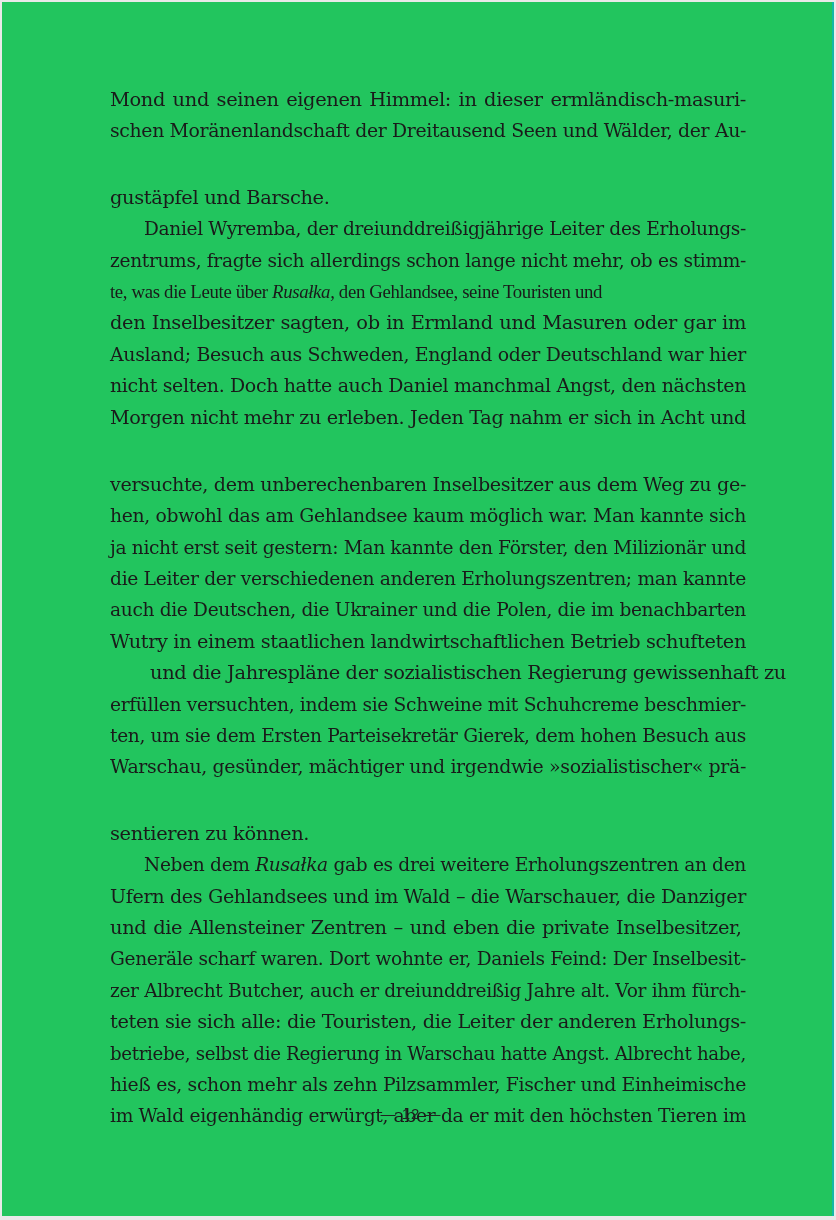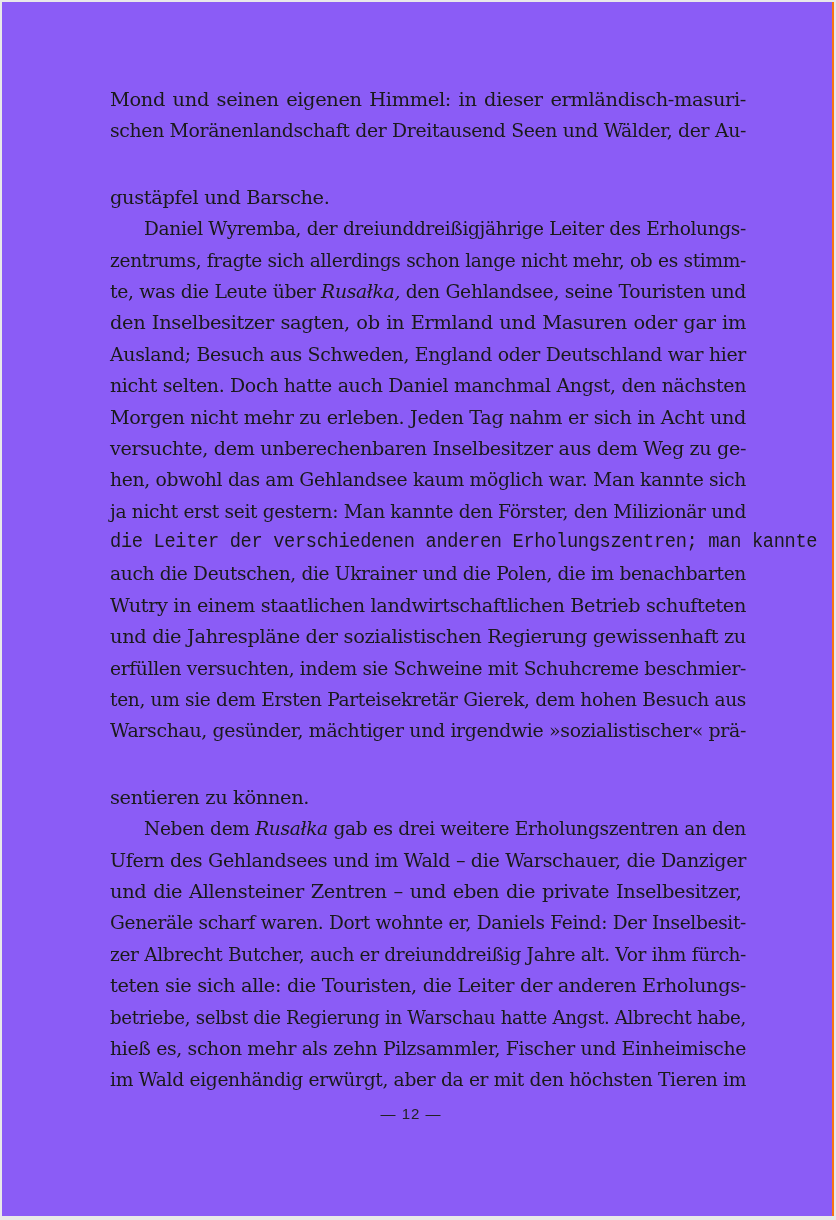--- a/index.html
+++ b/index.html
@@ -4,22 +4,22 @@
 <style>
   html, body { margin: 0; padding: 0; }
   body {
     width: 836px; height: 1220px; overflow: hidden;
     background: #e9e9e9;
     position: relative;
   }
   .page {
     position: absolute;
     left: 2px; top: 2px; width: 830px; height: 1214px;
-    background: #8b5cf6;
-    border-right: 2px solid #f97316;
+    background: #22c55e;
+    border-right: 2px solid #14b8a6;
   }
   .text {
     position: absolute;
     left: 108px; top: 82px; width: 636px;
     font-family: "DejaVu Serif", "Liberation Serif", serif;
     font-size: 19.4px;
     line-height: 31.4px;
     color: #1a1a1a;
     letter-spacing: -0.35px;
   }
@@ -49,32 +49,32 @@
 <div class="page">
   <div class="text" id="text">
       <div>
         <span class="line" style="text-align: left; text-align-last: left;"><span style="white-space: pre; display: inline-block; word-spacing: 1.77902px;">Mond und seinen eigenen Himmel: in dieser ermländisch-masuri-</span></span>
         <span class="line" style="text-align: left; text-align-last: left;"><span style="white-space: pre; display: inline-block; transform-origin: left center; transform: scaleX(0.97127);">schen Moränenlandschaft der Dreitausend Seen und Wälder, der Au-</span></span>
         <span class="line last" style="text-align: left; text-align-last: left;"><span style="white-space: pre; display: inline-block;">gustäpfel und Barsche.</span></span>
       </div>
       <div>
         <span class="line indent" style="text-align: left; text-align-last: left;"><span style="white-space: pre; display: inline-block; transform-origin: left center; transform: scaleX(0.957075);">Daniel Wyremba, der dreiunddreißigjährige Leiter des Erholungs-</span></span>
         <span class="line" style="text-align: left; text-align-last: left;"><span style="white-space: pre; display: inline-block; transform-origin: left center; transform: scaleX(0.959344);">zentrums, fragte sich allerdings schon lange nicht mehr, ob es stimm-</span></span>
-        <span class="line" style="text-align: left; text-align-last: left;"><span style="white-space: pre; display: inline-block; transform-origin: left center; transform: scaleX(0.967668);"><span style="white-space: pre;">te, was die Leute über </span><i style="white-space: pre;">Rusałka,</i><span style="white-space: pre;"> den Gehlandsee, seine Touristen und</span></span></span>
+        <span class="line" style="text-align: left; text-align-last: left; font-family: Liberation Serif, serif;"><span style="white-space: pre; display: inline-block; transform-origin: left center; transform: scaleX(0.967668);"><span style="white-space: pre;">te, was die Leute über </span><i style="white-space: pre;">Rusałka,</i><span style="white-space: pre;"> den Gehlandsee, seine Touristen und</span></span></span>
         <span class="line" style="text-align: left; text-align-last: left;"><span style="white-space: pre; display: inline-block; word-spacing: 0.721875px; text-align: center;">den Inselbesitzer sagten, ob in Ermland und Masuren oder gar im</span></span>
         <span class="line" style="text-align: left; text-align-last: left;"><span style="white-space: pre; display: inline-block; transform-origin: left center; transform: scaleX(0.974946);">Ausland; Besuch aus Schweden, England oder Deutschland war hier</span></span>
         <span class="line" style="text-align: left; text-align-last: left;"><span style="white-space: pre; display: inline-block; transform-origin: left center; transform: scaleX(0.977123);">nicht selten. Doch hatte auch Daniel manchmal Angst, den nächsten</span></span>
         <span class="line" style="text-align: left; text-align-last: left;"><span style="white-space: pre; display: inline-block; transform-origin: left center; transform: scaleX(0.991765);">Morgen nicht mehr zu erleben. Jeden Tag nahm er sich in Acht und</span></span>
-        <span class="line" style="text-align: right; text-align-last: left;"><span style="white-space: pre; display: inline-block; transform-origin: left center; transform: scaleX(0.986333);">versuchte, dem unberechenbaren Inselbesitzer aus dem Weg zu ge-</span></span>
+        <span class="line" style="text-align: right; text-align-last: left; margin-top: 36px;"><span style="white-space: pre; display: inline-block; transform-origin: left center; transform: scaleX(0.986333);">versuchte, dem unberechenbaren Inselbesitzer aus dem Weg zu ge-</span></span>
         <span class="line" style="text-align: left; text-align-last: left;"><span style="white-space: pre; display: inline-block; transform-origin: left center; transform: scaleX(0.96806);">hen, obwohl das am Gehlandsee kaum möglich war. Man kannte sich</span></span>
         <span class="line" style="text-align: left; text-align-last: left;"><span style="white-space: pre; display: inline-block; transform-origin: left center; transform: scaleX(0.958779);">ja nicht erst seit gestern: Man kannte den Förster, den Milizionär und</span></span>
-        <span class="line" style="text-align: right; text-align-last: left; font-family: Liberation Mono, monospace;"><span style="white-space: pre; display: inline-block; transform-origin: left center; transform: scaleX(0.963956);">die Leiter der verschiedenen anderen Erholungszentren; man kannte</span></span>
+        <span class="line" style="text-align: right; text-align-last: left;"><span style="white-space: pre; display: inline-block; transform-origin: left center; transform: scaleX(0.963956);">die Leiter der verschiedenen anderen Erholungszentren; man kannte</span></span>
         <span class="line" style="text-align: left; text-align-last: left;"><span style="white-space: pre; display: inline-block; transform-origin: left center; transform: scaleX(0.958463);">auch die Deutschen, die Ukrainer und die Polen, die im benachbarten</span></span>
         <span class="line" style="text-align: left; text-align-last: left;"><span style="white-space: pre; display: inline-block; transform-origin: left center; transform: scaleX(0.99443);">Wutry in einem staatlichen landwirtschaftlichen Betrieb schufteten</span></span>
-        <span class="line" style="text-align: left; text-align-last: left;"><span style="white-space: pre; display: inline-block; transform-origin: left center; transform: scaleX(0.999975);">und die Jahrespläne der sozialistischen Regierung gewissenhaft zu</span></span>
+        <span class="line" style="text-align: left; text-align-last: left;"><span style="white-space: pre; display: inline-block; transform-origin: left center; transform: scaleX(0.999975); margin-left: 40px;">und die Jahrespläne der sozialistischen Regierung gewissenhaft zu</span></span>
         <span class="line" style="text-align: left; text-align-last: left;"><span style="white-space: pre; display: inline-block; transform-origin: left center; transform: scaleX(0.962793);">erfüllen versuchten, indem sie Schweine mit Schuhcreme beschmier-</span></span>
         <span class="line" style="text-align: left; text-align-last: left;"><span style="white-space: pre; display: inline-block; transform-origin: left center; transform: scaleX(0.958373);">ten, um sie dem Ersten Parteisekretär Gierek, dem hohen Besuch aus</span></span>
         <span class="line" style="text-align: left; text-align-last: left;"><span style="white-space: pre; display: inline-block; transform-origin: left center; transform: scaleX(0.974899);">Warschau, gesünder, mächtiger und irgendwie »sozialistischer« prä-</span></span>
         <span class="line last" style="text-align: left; text-align-last: left;"><span style="white-space: pre; display: inline-block;">sentieren zu können.</span></span>
       </div>
       <div>
         <span class="line indent" style="text-align: left; text-align-last: left;"><span style="white-space: pre; display: inline-block; transform-origin: left center; transform: scaleX(0.959148);"><span style="white-space: pre;">Neben dem </span><i style="white-space: pre;">Rusałka</i><span style="white-space: pre;"> gab es drei weitere Erholungszentren an den</span></span></span>
         <span class="line" style="text-align: left; text-align-last: left;"><span style="white-space: pre; display: inline-block; transform-origin: left center; transform: scaleX(0.985354);">Ufern des Gehlandsees und im Wald – die Warschauer, die Danziger</span></span>
         <span class="line" style="text-align: left; text-align-last: left;"><span style="white-space: pre; display: inline-block; word-spacing: 1.00174px;">und die Allensteiner Zentren – und eben die private Inselbesitzer,</span></span>
         <span class="line" style="text-align: left; text-align-last: left;"><span style="white-space: pre; display: inline-block; transform-origin: left center; transform: scaleX(0.956998);">Generäle scharf waren. Dort wohnte er, Daniels Feind: Der Inselbesit-</span></span>

